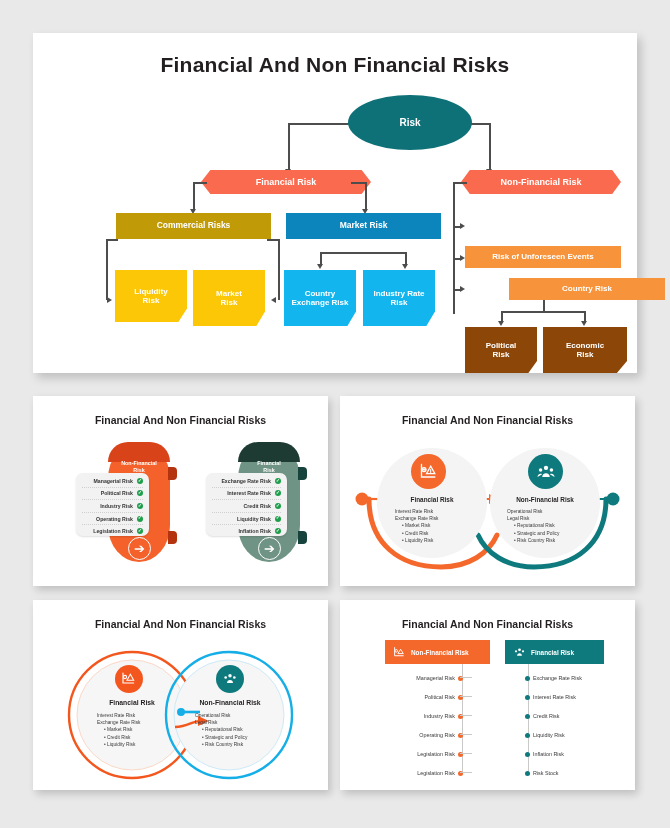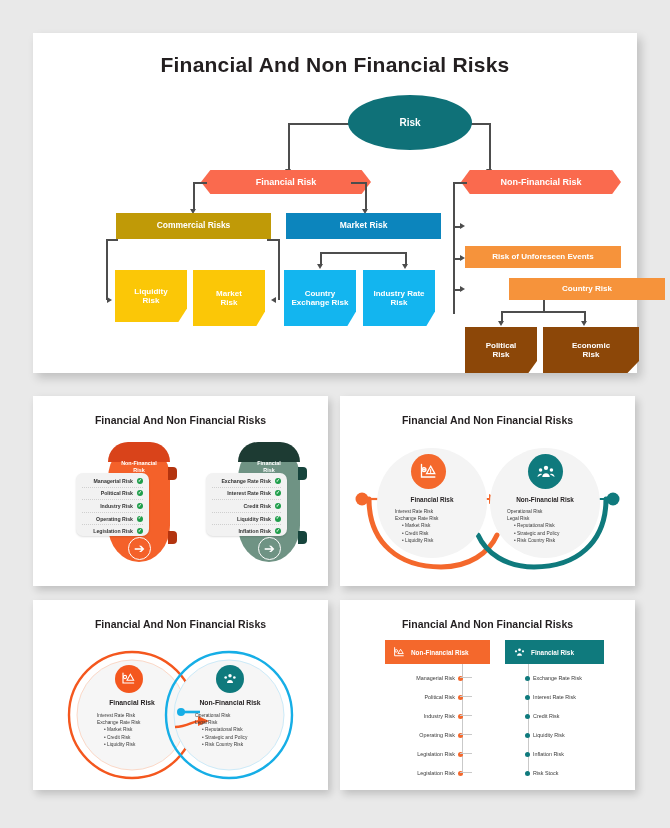--- a/index.html
+++ b/index.html
@@ -201,21 +201,21 @@
     <div class="ln vline" style="left:510px;top:267px;height:11px;"></div>
     <div class="ln vline" style="left:468px;top:278px;height:12px;"></div>
     <div class="ln vline" style="left:551px;top:278px;height:12px;"></div>
     <div class="arrowdown" style="left:465px;top:288px;"></div>
     <div class="arrowdown" style="left:548px;top:288px;"></div>
 
     <div class="node cut" style="left:432px;top:294px;width:72px;height:46px;background:#8c4708;font-size:8px;flex-direction:column;">
       <span>Political</span>
       <span>Risk</span>
     </div>
-    <div class="node cut" style="left:510px;top:294px;width:96px;height:46px;background:#8c4708;font-size:8px;flex-direction:column;align-items:center;">
+    <div class="node cut" style="left:510px;top:294px;width:84px;height:46px;background:#8c4708;font-size:8px;flex-direction:column;align-items:center;">
       <span>Economic</span>
       <span>Risk</span>
     </div>
   </div>
 
   <div class="thumb" style="left:33px;top:396px;width:295px;height:190px;">
     <div class="thumb-inner">
       <div class="thumb-title">Financial And Non Financial Risks</div>
 
       <div class="blob" style="left:68px;top:39px;width:62px;height:120px;background:#f4612a;"></div>

